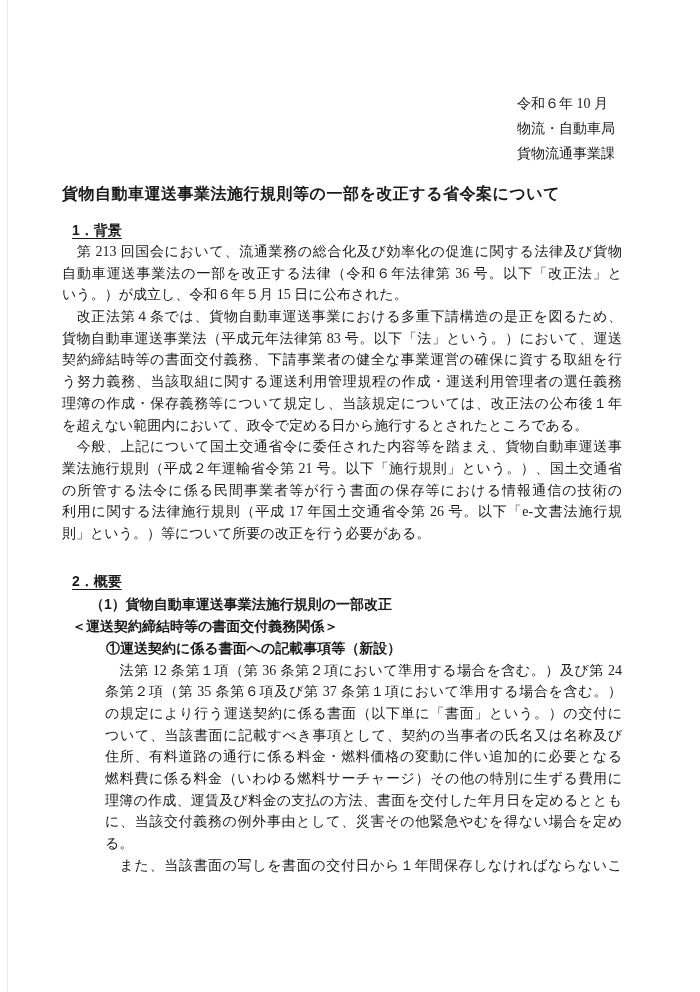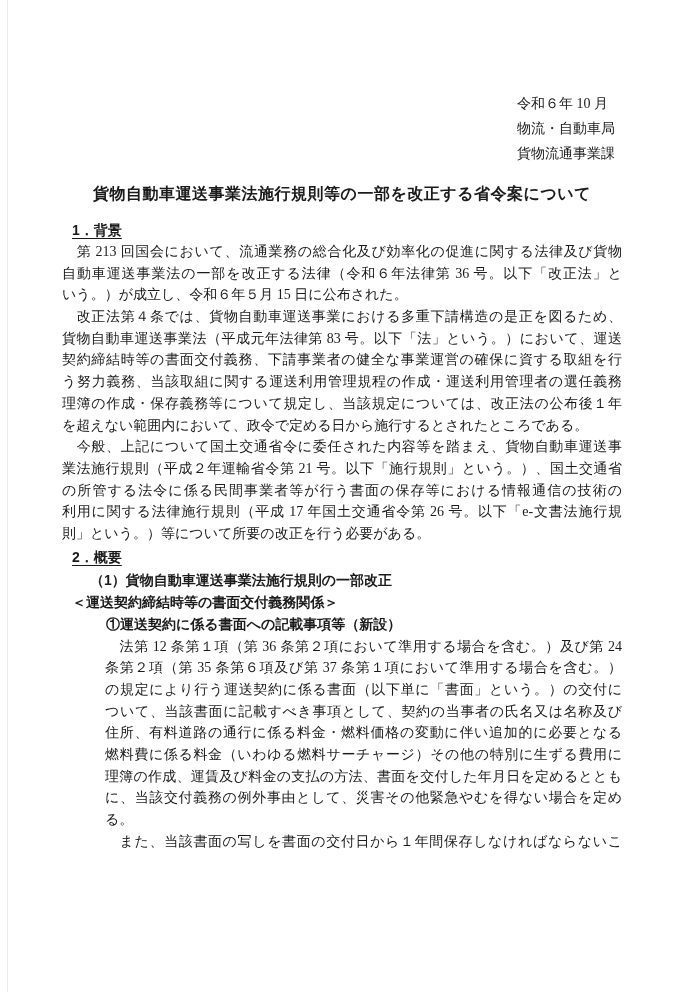--- a/index.html
+++ b/index.html
@@ -30,42 +30,42 @@
     font-size: 14px;
     line-height: 25px;
     white-space: nowrap;
     text-align: left;
     margin-top: 7px;
   }
   .doc-header .hline { height: 25px; }
   
   .doc-title {
     margin-top: 17px;
-    text-align: center;
+    text-align: left;
     font-family: "Liberation Sans", sans-serif;
     font-weight: bold;
     font-size: 16px;
     line-height: 22px;
     letter-spacing: 0.5px;
     white-space: nowrap;
   }
   
   .sec-heading {
     font-family: "Liberation Sans", sans-serif;
     font-weight: bold;
     font-size: 14px;
     line-height: 20px;
     text-decoration: underline;
     text-underline-offset: 3px;
     text-decoration-thickness: 1px;
     margin-left: 10px;
     white-space: nowrap;
   }
   .sec1-heading { margin-top: 15px; }
-  .sec2-heading { margin-top: 2px; }
+  .sec2-heading { margin-top: 26px; }
   
   .body-block { margin-top: 1px; }
   .tl {
     font-size: 14px;
     line-height: 21.7px;
     height: 21.7px;
     overflow: hidden;
   }
   .jl { text-align: justify; text-align-last: justify; }
   

